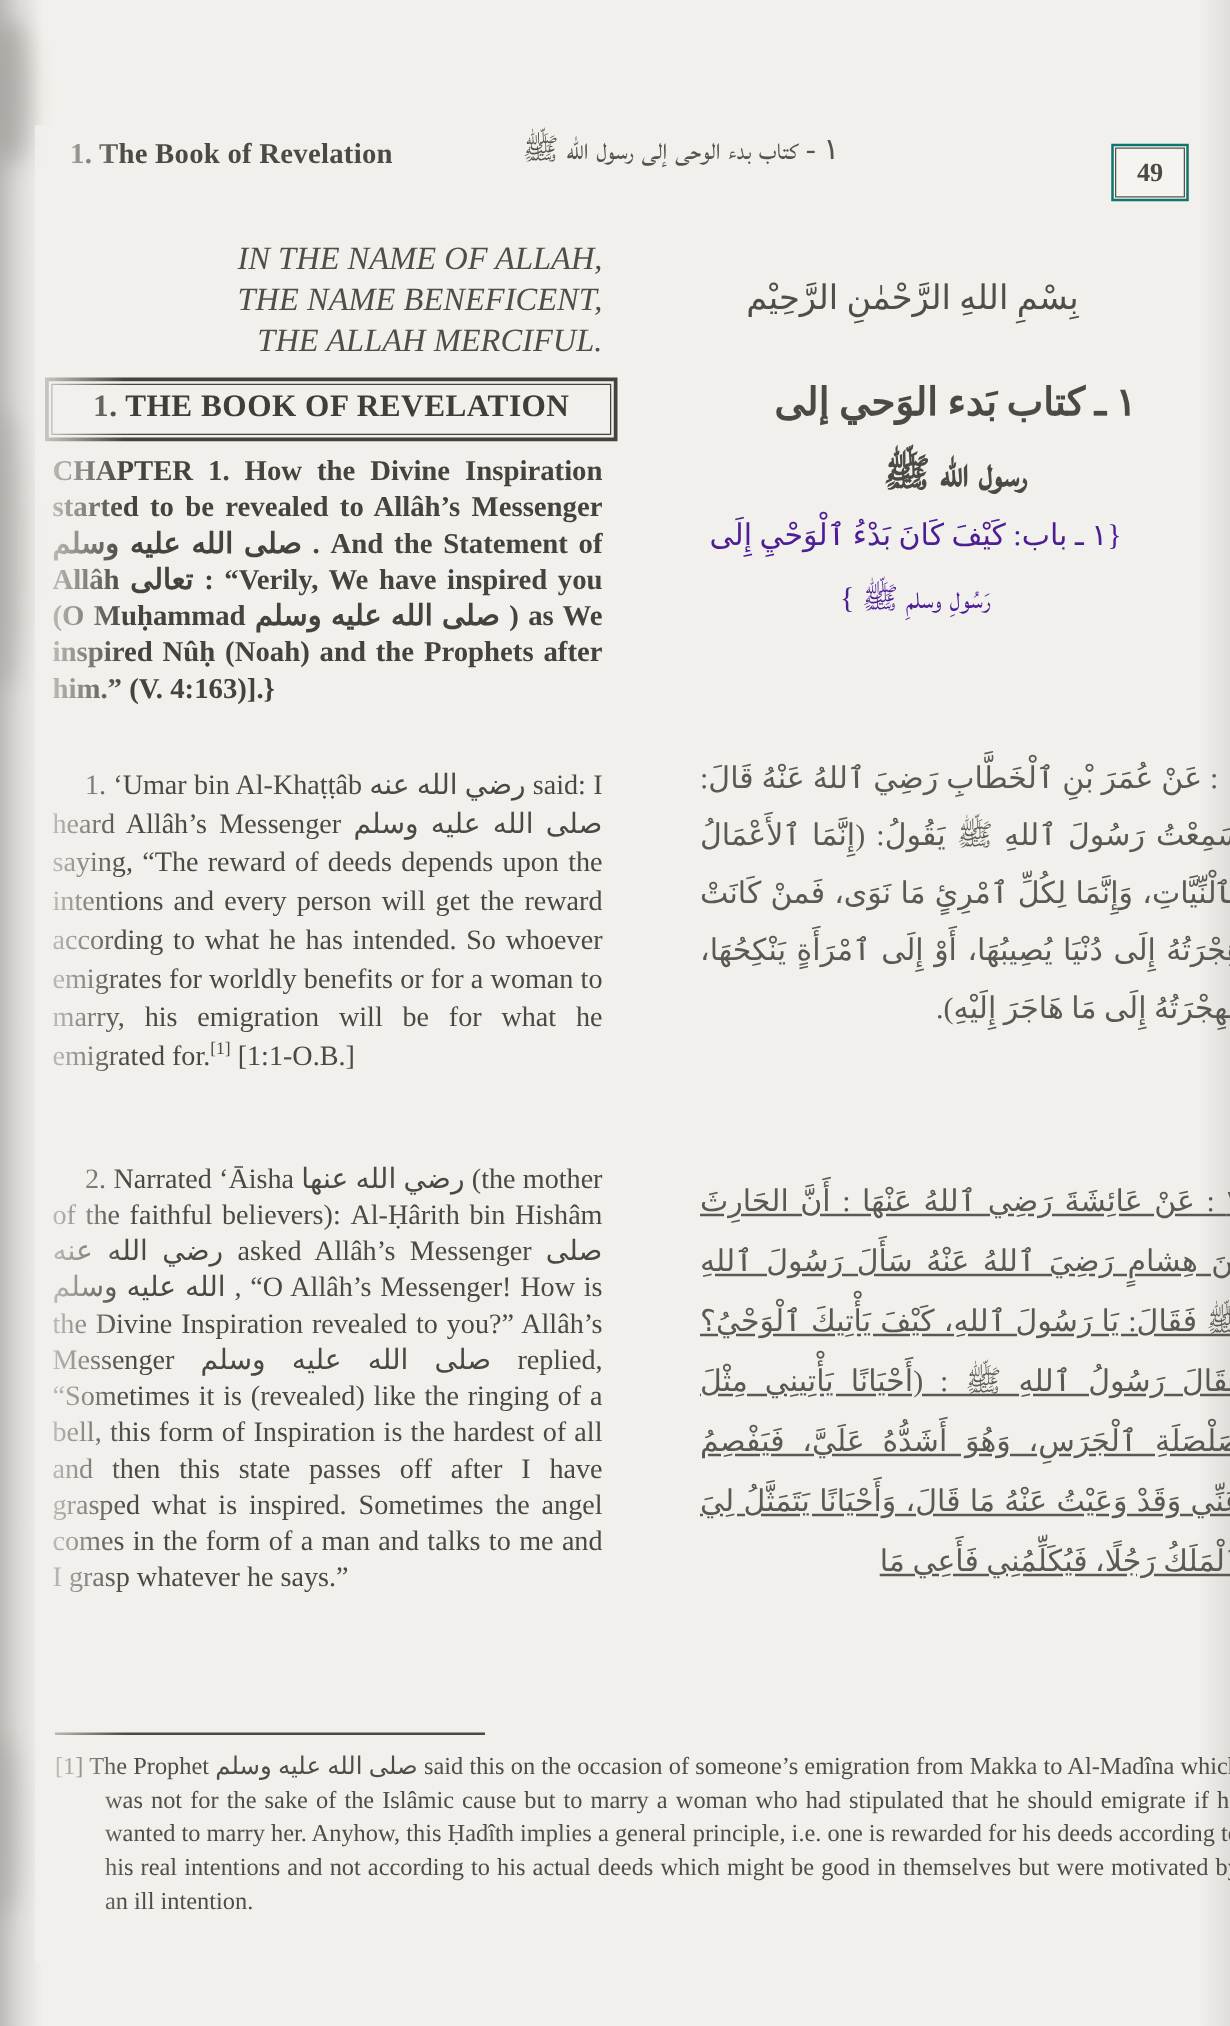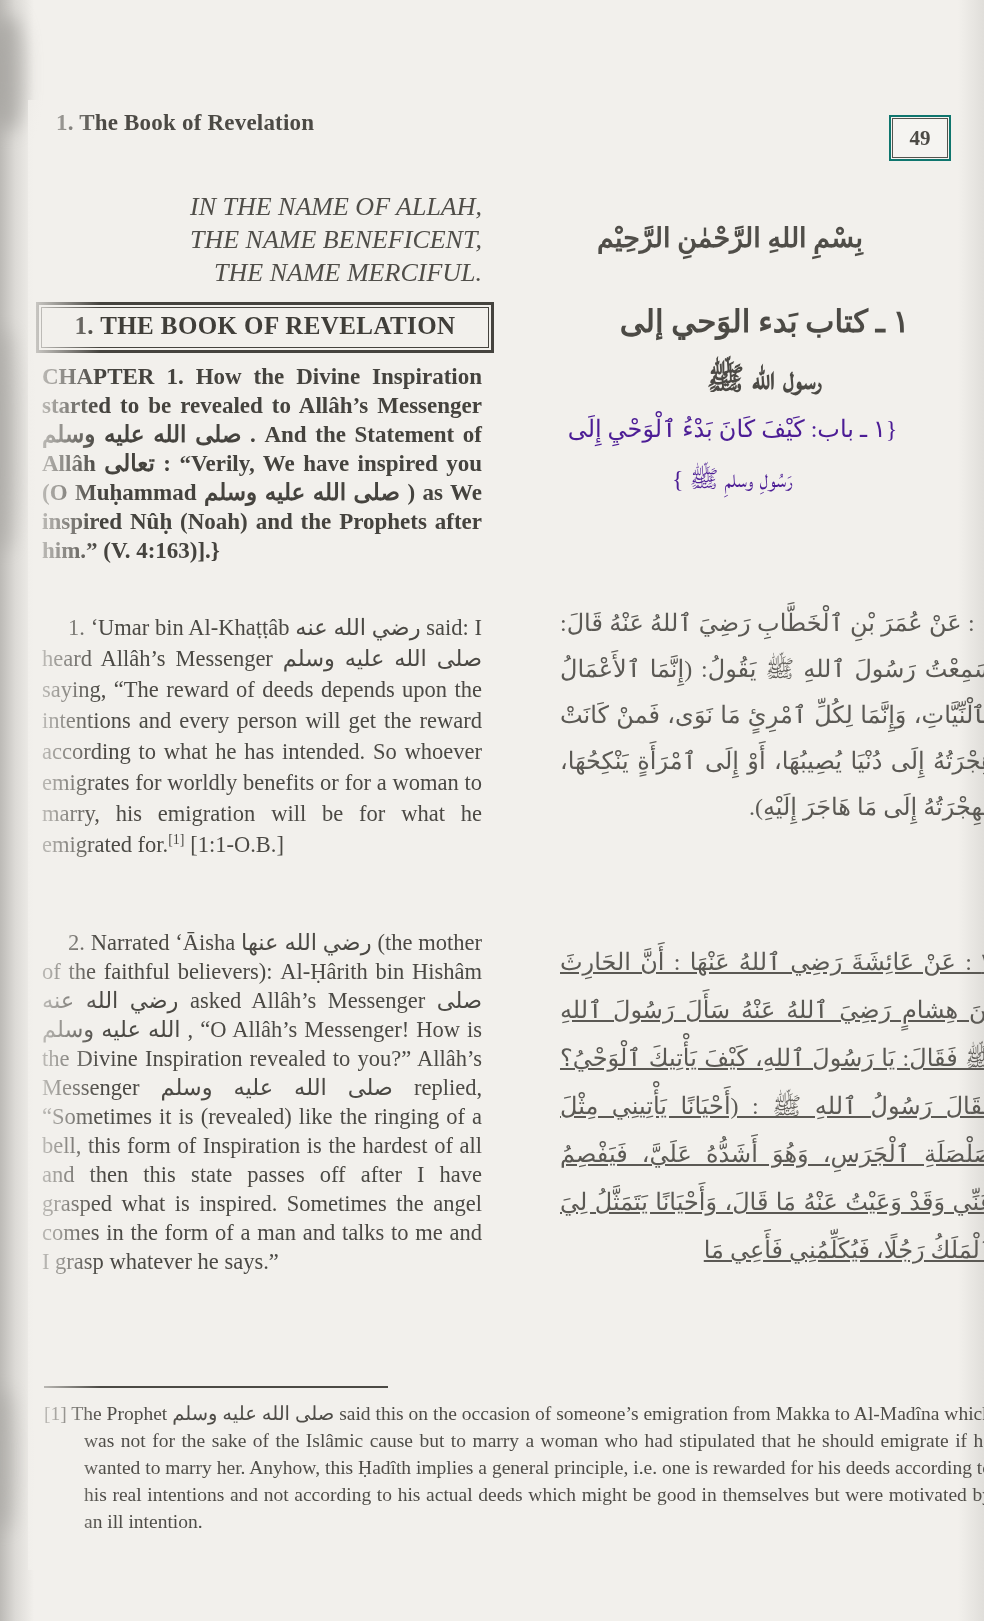--- a/index.html
+++ b/index.html
@@ -50,21 +50,21 @@
   }
 
   .basmala-en {
     position:absolute; left:42px; top:190px; width:440px;
     text-align:right; font-style:italic; font-size:26px; line-height:33px;
     color:#504e49;
   }
   .basmala-ar {
     position:absolute; left:515px; top:222px; width:430px;
     direction:rtl; text-align:center;
-    font-size:27px; font-weight:bold; color:#504e49;
+    font-size:27px; font-weight:normal; color:#504e49;
   }
 
   .title-box { position:absolute; left:36px; top:302px; width:448px; border:3px solid #45433e; padding:2px; }
   .title-box-inner {
     border:1px solid #45433e; text-align:center;
     font-size:25px; font-weight:bold; padding:4px 2px 7px; color:#403e39; letter-spacing:.4px;
   }
 
   .chapter-para {
     position:absolute; left:42px; top:362px; width:440px;
@@ -111,28 +111,29 @@
 
 <div class="page">
 
   <div class="gutter"></div>
   <div class="smudge s1"></div>
   <div class="smudge s2"></div>
   <div class="smudge s3"></div>
   <div class="right-curve"></div>
 
   <div class="header-title">1. The Book of Revelation</div>
+  <div class="header-arabic" dir="rtl">١ - كتاب بدء الوحى إلى رسول الله ﷺ</div>
   <div class="pagenum-box">
     <div class="pagenum-inner">49</div>
   </div>
 
   <div class="basmala-en">
     <div>IN THE NAME OF ALLAH,</div>
     <div>THE NAME BENEFICENT,</div>
-    <div>THE NAME MERCIFUL.</div>
+    <div>THE ALLAH MERCIFUL.</div>
   </div>
   <div class="basmala-ar" dir="rtl">بِسْمِ اللهِ الرَّحْمٰنِ الرَّحِيْم</div>
 
   <div class="title-box">
     <div class="title-box-inner">1. THE BOOK OF REVELATION</div>
   </div>
 
   <div class="chapter-para">CHAPTER 1. How the Divine Inspiration started to be revealed to Allâh’s Messenger صلى الله عليه وسلم . And the Statement of Allâh تعالى : “Verily, We have inspired you (O Muḥammad صلى الله عليه وسلم ) as We inspired Nûḥ (Noah) and the Prophets after him.” (V. 4:163)].}</div>
 
   <div class="hadith-en hadith1-en"><span>1. ‘Umar bin Al-Khaṭṭâb رضي الله عنه said: I heard Allâh’s Messenger صلى الله عليه وسلم saying, “The reward of deeds depends upon the intentions and every person will get the reward according to what he has intended. So whoever emigrates for worldly benefits or for a woman to marry, his emigration will be for what he emigrated for.</span><span class="fn-sup">[1]</span><span class="ref-italic"> [1:1-O.B.]</span></div>

